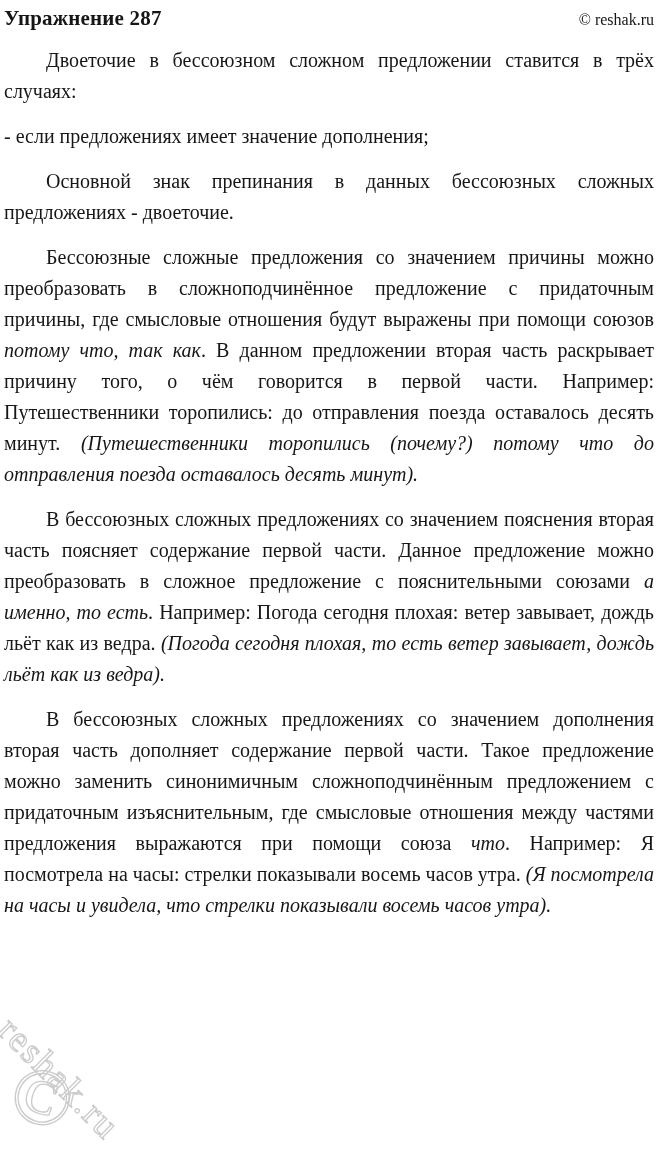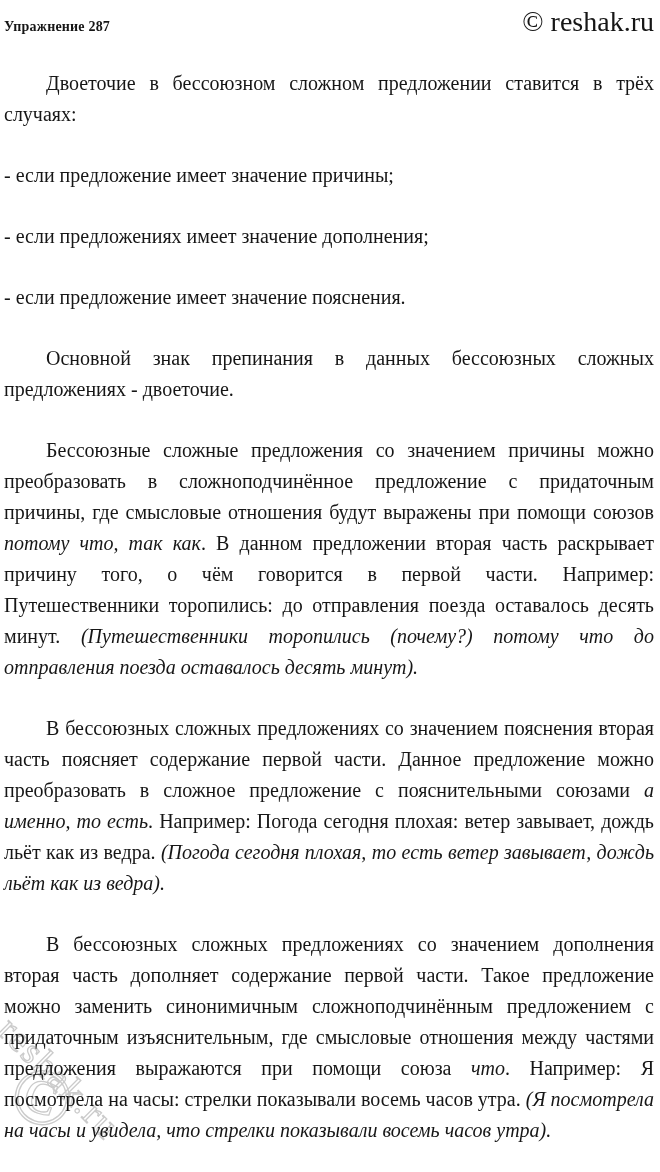--- a/index.html
+++ b/index.html
@@ -27,28 +27,28 @@
     position: relative;
     z-index: 1;
   }
   .doc-header {
     display: flex;
     justify-content: space-between;
     align-items: baseline;
   }
   .doc-title {
     font-weight: bold;
-    font-size: 14px;
+    font-size: 21px;
     letter-spacing: 0.2px;
   }
   .doc-copyright {
-    font-size: 28px;
+    font-size: 16px;
   }
   .content p {
-    margin: 30px 0;
+    margin: 14px 0;
     line-height: 31px;
     text-align: justify;
     text-justify: inter-word;
   }
   .content p.indent {
     text-indent: 42px;
   }
   .content p.flush {
     text-indent: 0;
   }
@@ -103,23 +103,21 @@
   </div>
 
   <div class="content">
     <div class="doc-header">
       <span class="doc-title">Упражнение 287</span>
       <span class="doc-copyright">© reshak.ru</span>
     </div>
 
     <div id="doc-body">
         <p class="indent"><span>Двоеточие в бессоюзном сложном предложении ставится в трёх случаях:</span></p>
-        <p class="flush"><span>- если предложение имеет значение причины;</span></p>
         <p class="flush"><span>- если предложениях имеет значение дополнения;</span></p>
-        <p class="flush"><span>- если предложение имеет значение пояснения.</span></p>
         <p class="indent"><span>Основной знак препинания в данных бессоюзных сложных предложениях - двоеточие.</span></p>
         <p class="indent"><span>Бессоюзные сложные предложения со значением причины можно преобразовать в сложноподчинённое предложение с придаточным причины, где смысловые отношения будут выражены при помощи союзов </span><em>потому что, так как</em><span>. В данном предложении вторая часть раскрывает причину того, о чём говорится в первой части. Например: Путешественники торопились: до отправления поезда оставалось десять минут. </span><em>(Путешественники торопились (почему?) потому что до отправления поезда оставалось десять минут).</em></p>
         <p class="indent"><span>В бессоюзных сложных предложениях со значением пояснения вторая часть поясняет содержание первой части. Данное предложение можно преобразовать в сложное предложение с пояснительными союзами </span><em>а именно, то есть</em><span>. Например: Погода сегодня плохая: ветер завывает, дождь льёт как из ведра. </span><em>(Погода сегодня плохая, то есть ветер завывает, дождь льёт как из ведра).</em></p>
         <p class="indent"><span>В бессоюзных сложных предложениях со значением дополнения вторая часть дополняет содержание первой части. Такое предложение можно заменить синонимичным сложноподчинённым предложением с придаточным изъяснительным, где смысловые отношения между частями предложения выражаются при помощи союза </span><em>что</em><span>. Например: Я посмотрела на часы: стрелки показывали восемь часов утра. </span><em>(Я посмотрела на часы и увидела, что стрелки показывали восемь часов утра).</em></p>
       </div>
   </div>
 
 </div>
 
 </body></html>

